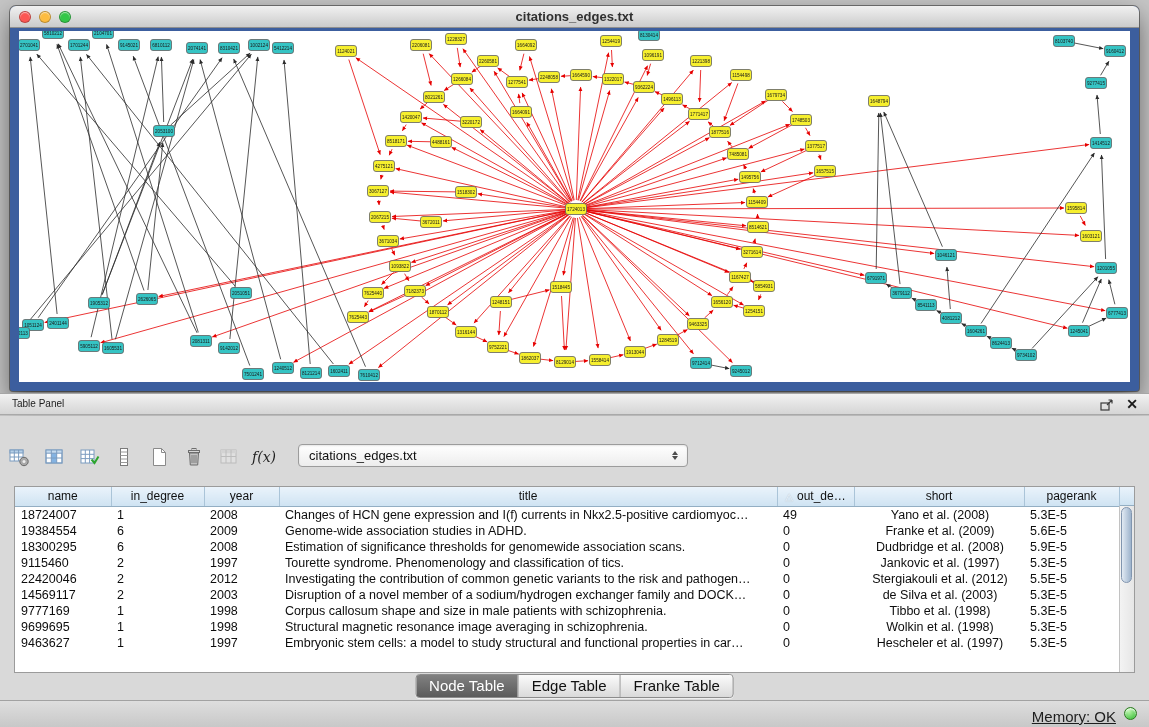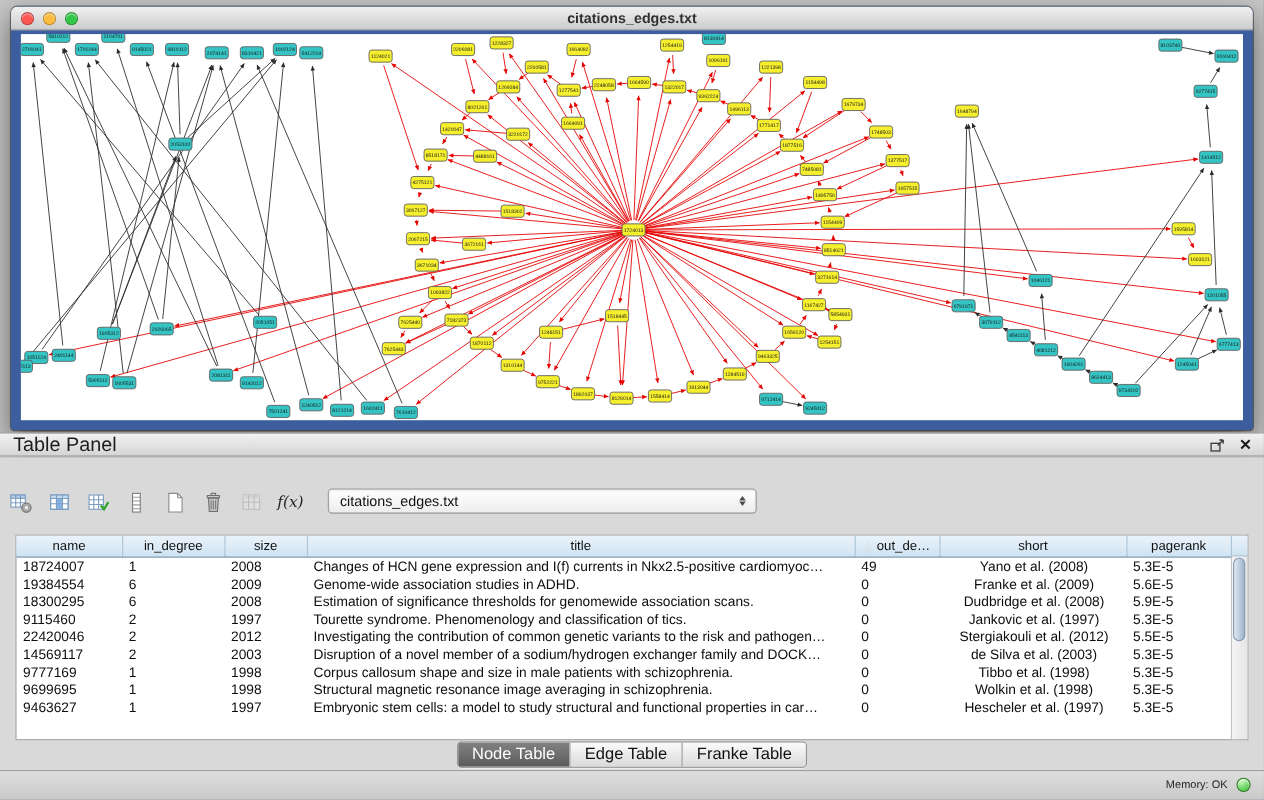--- a/index.html
+++ b/index.html
@@ -29,21 +29,21 @@
   .wtitle { text-align:center; font-size:13px; font-weight:bold; color:#303030; line-height:21px; }
   .canvas-frame { position:absolute; left:9px; right:9px; top:25px; bottom:9px; background:#ffffff; overflow:hidden; }
   .canvas-frame svg { display:block; width:100%; height:100%; }
 
   
   .panel-header {
     position:absolute; top:393px; left:0; width:1149px; height:22px;
     background:linear-gradient(#f2f2f2,#d5d5d5);
     border-top:1px solid #a6a6a6; border-bottom:1px solid #a9a9a9;
   }
-  .panel-title { position:absolute; left:12px; top:0; line-height:20px; font-size:18px; color:#1d1d1d; }
+  .panel-title { position:absolute; left:12px; top:0; line-height:20px; font-size:10px; color:#1d1d1d; }
   .float-btn { position:absolute; right:34px; top:3px; width:16px; height:16px; cursor:default; }
   .close-btn { position:absolute; right:11px; top:0px; font-size:14px; font-weight:bold; color:#1a1a1a; line-height:21px; }
 
   .panel-body { position:absolute; top:416px; left:0; width:1149px; height:284px; background:#d9d9d9; }
 
   .toolbar { position:absolute; left:6px; top:28px; height:27px; display:flex; align-items:flex-start; gap:9px; }
   .tbtn { width:26px; height:26px; display:flex; align-items:center; justify-content:center;
           background:none; border:none; padding:0; }
   .tbtn.disabled { opacity:.45; }
   .fx { font-family:"DejaVu Serif", serif; font-style:italic; font-size:14px; color:#1f1f1f; }
@@ -96,21 +96,21 @@
   .tab { padding:2px 13px 3px; font-size:15px; color:#101010;
          background:linear-gradient(#fbfbfb,#dadada); border-left:1px solid #a5a5a5; white-space:nowrap; }
   .tab:first-child { border-left:none; }
   .tab.active { background:linear-gradient(#818181,#5b5b5b); color:#ffffff; }
 
   
   .statusbar {
     position:absolute; top:700px; left:0; width:1149px; height:27px;
     background:linear-gradient(#dedede,#c8c8c8); border-top:1px solid #a2a2a2;
   }
-  .memory { position:absolute; right:33px; top:7px; font-size:10px; color:#1e1e1e; }
+  .memory { position:absolute; right:33px; top:7px; font-size:15px; color:#1e1e1e;text-decoration:underline; }
   .memdot { position:absolute; right:12px; top:6px; width:13px; height:13px; border-radius:50%;
             border:1px solid #2c7a1f; box-shadow:inset 0 1.5px 2px rgba(255,255,255,.85); }
 </style>
 </head>
 <body>
 
 <div class="window">
   <div class="titlebar">
     <div class="traffic">
       <span class="light" style="background: rgb(252, 87, 83);"></span>
@@ -832,21 +832,21 @@
     </div>
   </div>
 
   <div class="table-wrap">
     <div class="header-bg"></div>
     <table>
       <thead>
           <tr>
             <th style="width: 96px;"><span>name</span></th>
             <th style="width: 93px;"><span>in_degree</span></th>
-            <th style="width: 75px;"><span>size</span></th>
+            <th style="width: 75px;"><span>year</span></th>
             <th style="width: 498px;"><span>title</span></th>
             <th style="width: 77px;"><span class="sort-glyph">△</span><span>out_de…</span></th>
             <th style="width: 170px; margin-left: 20px;"><span>short</span></th>
             <th style="width: 95px;"><span>pagerank</span></th>
           </tr>
         </thead>
       <tbody>
           <tr>
             <td class="c0">18724007</td>
             <td class="c1">1</td>

